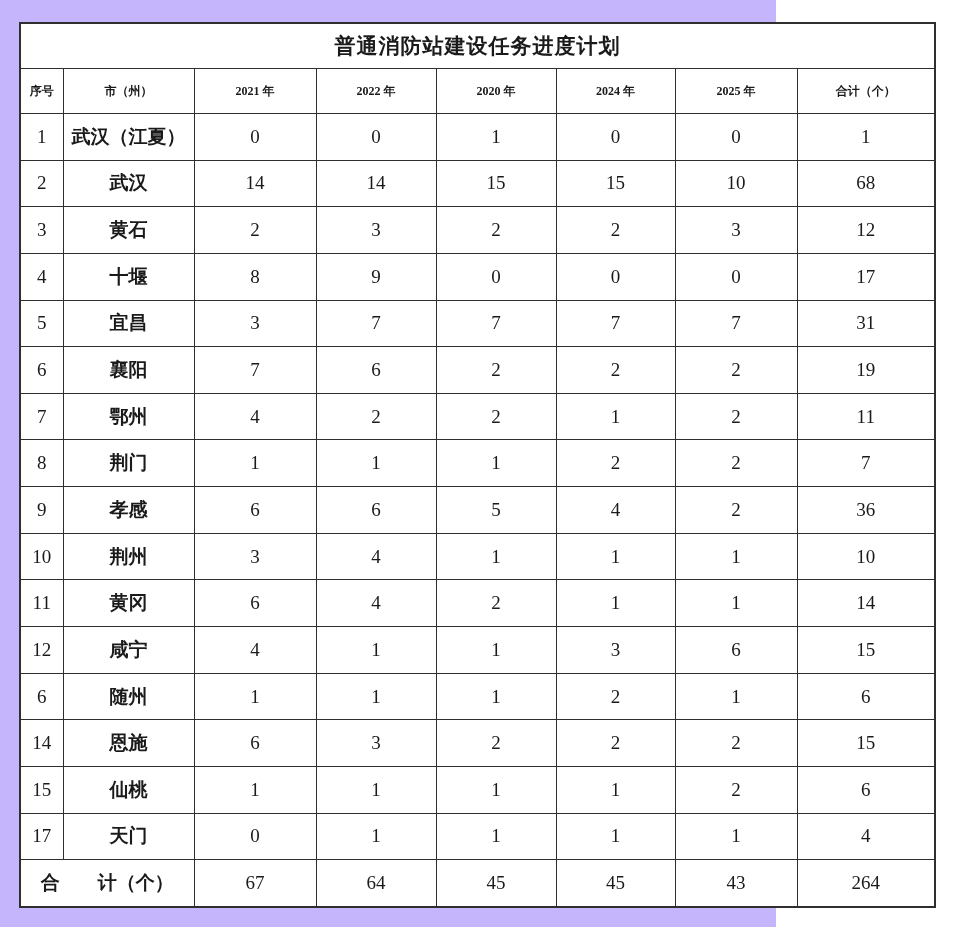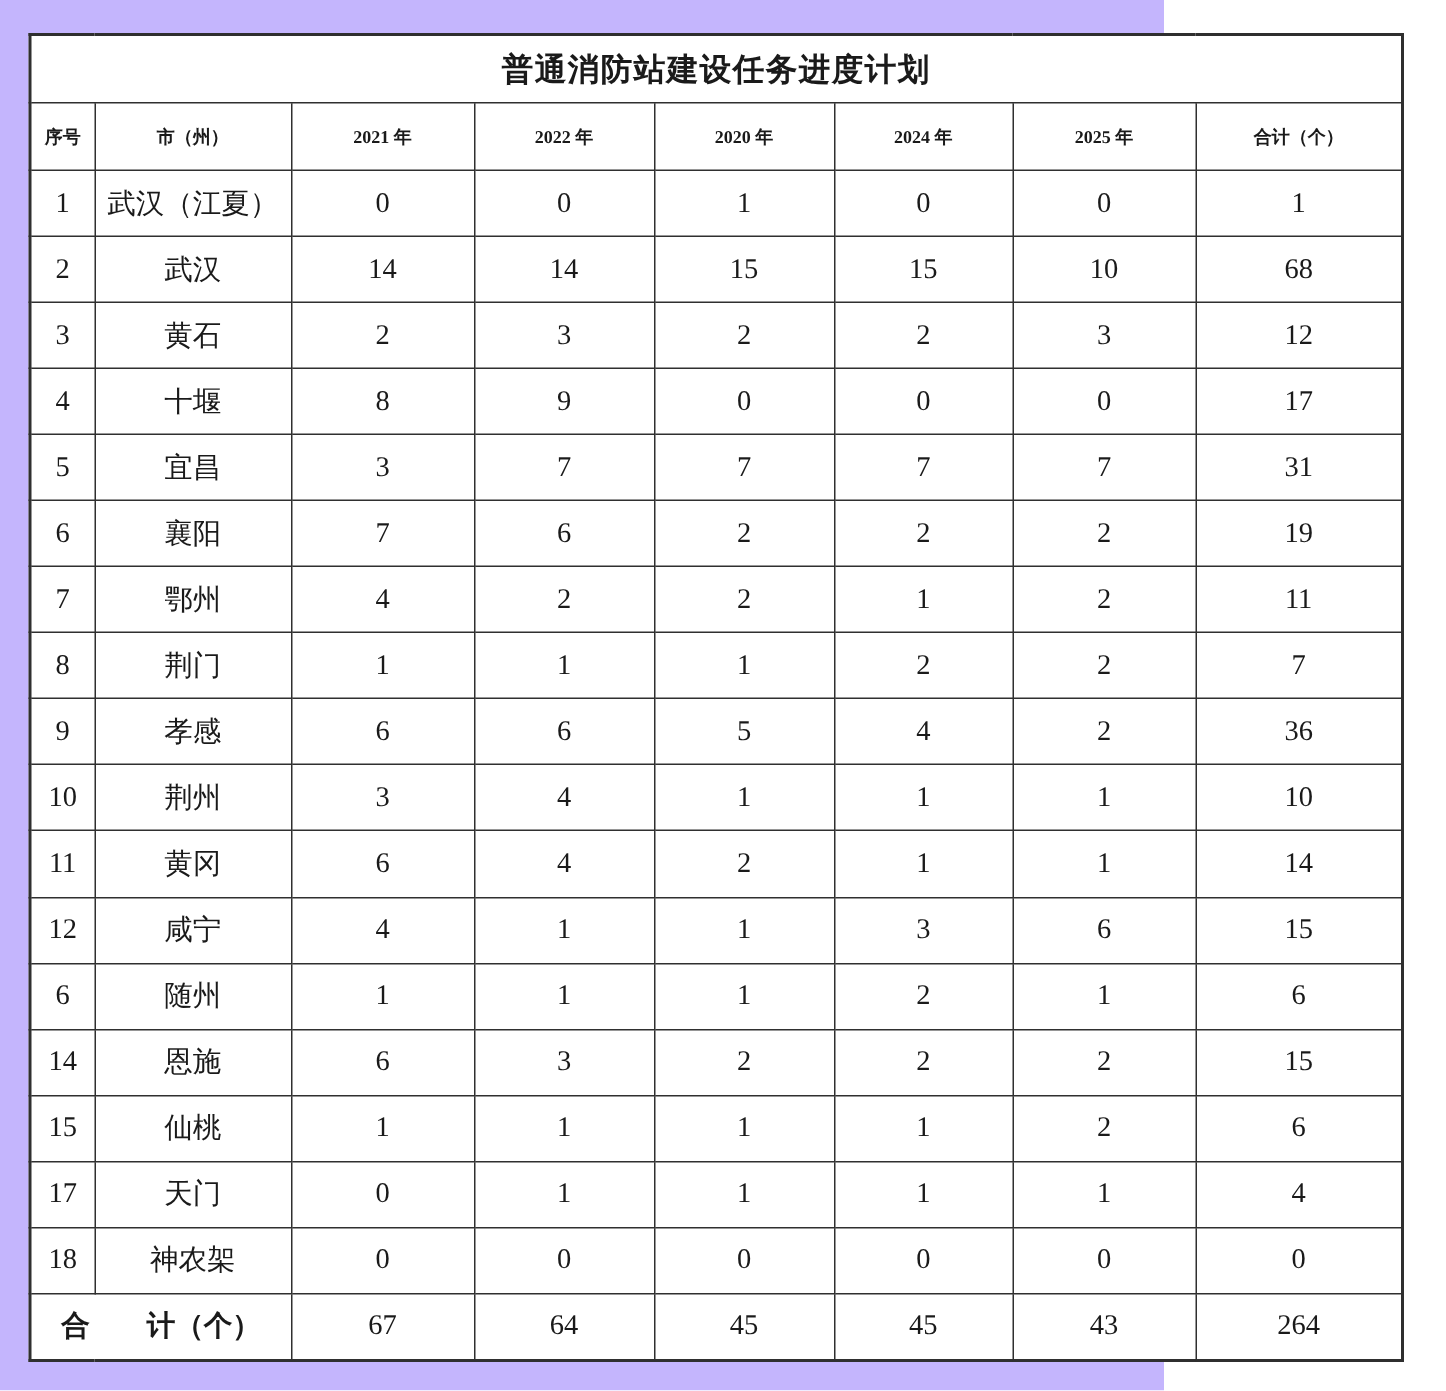--- a/index.html
+++ b/index.html
@@ -47,21 +47,21 @@
   tr.header-row th {
     height: 44px;
     font-size: 12px;
     font-weight: bold;
   }
   tr.data-row td {
     height: 42px;
     font-size: 19px;
   }
   tr.data-row td.city {
-    font-weight: normal;
+    font-weight: bold;
   }
   tr.data-row td.num {
     font-weight: normal;
   }
   tr.total-row td {
     height: 42px;
     font-size: 19px;
     font-weight: bold;
   }
   tr.total-row td.num {
@@ -253,30 +253,20 @@
         <tr class="data-row">
           <td class="num">17</td>
           <td class="city">天门</td>
           <td class="num">0</td>
           <td class="num">1</td>
           <td class="num">1</td>
           <td class="num">1</td>
           <td class="num">1</td>
           <td class="num">4</td>
         </tr>
-        <tr class="data-row">
-          <td class="num">18</td>
-          <td class="city">神农架</td>
-          <td class="num">0</td>
-          <td class="num">0</td>
-          <td class="num">0</td>
-          <td class="num">0</td>
-          <td class="num">0</td>
-          <td class="num">0</td>
-        </tr>
         <tr class="total-row">
           <td colspan="2">合　　计（个）</td>
           <td class="num">67</td>
           <td class="num">64</td>
           <td class="num">45</td>
           <td class="num">45</td>
           <td class="num">43</td>
           <td class="num">264</td>
         </tr>
       </tbody>

